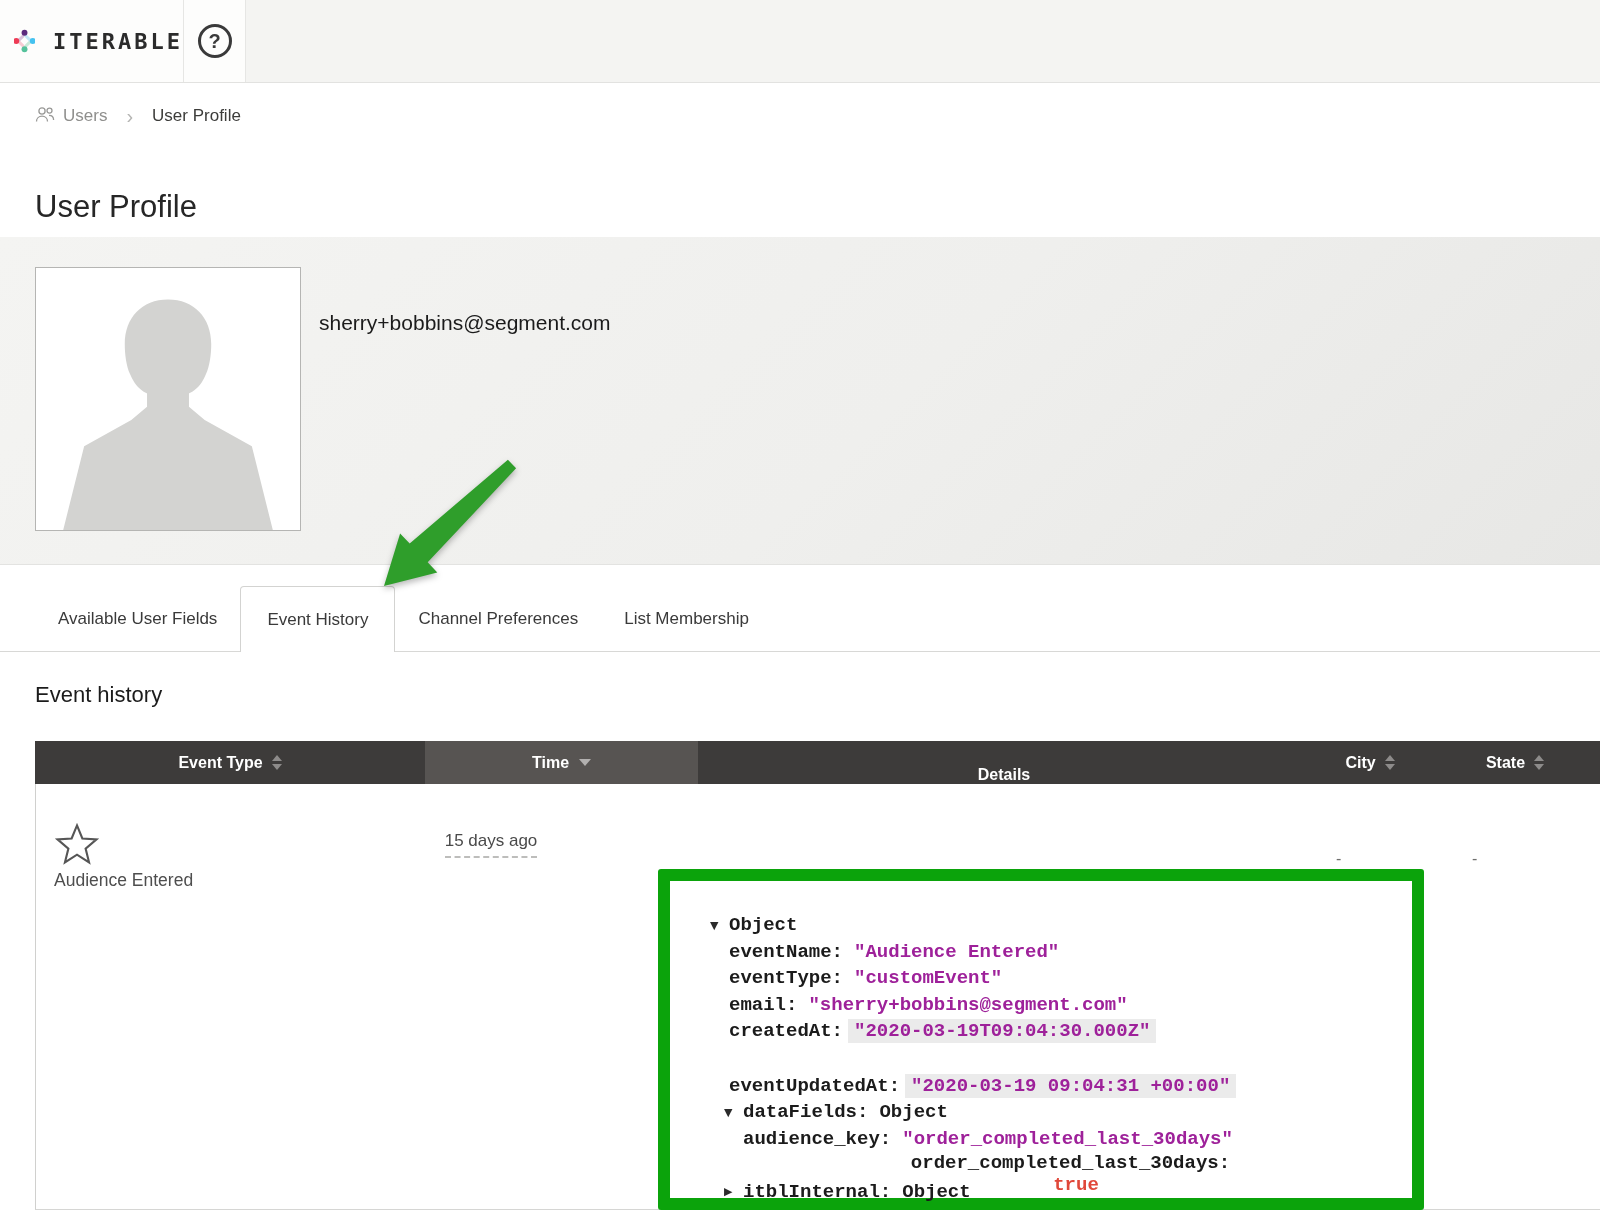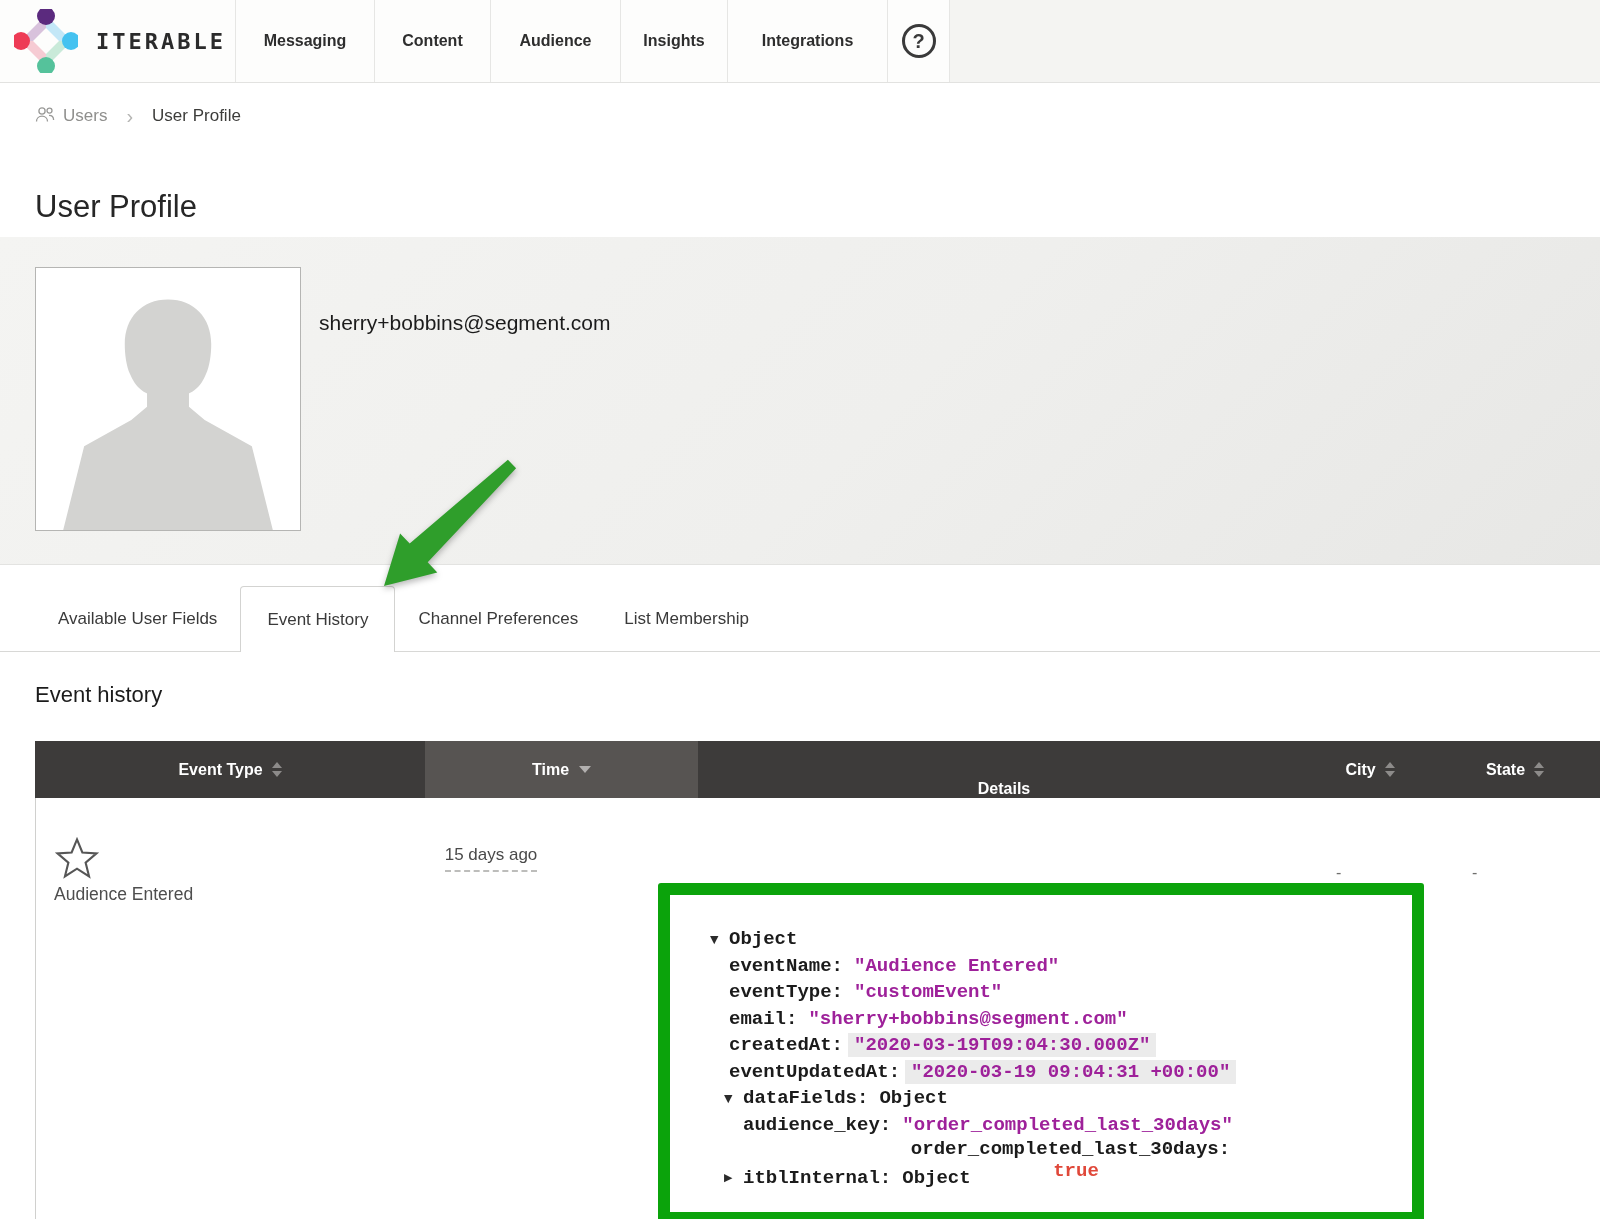--- a/index.html
+++ b/index.html
@@ -21,21 +21,21 @@
     background:#fff;
     font-family:"Liberation Sans",sans-serif;
     color:#222;
   }
   
   .nav{
     display:flex;align-items:stretch;
     height:83px;border-bottom:1px solid #e2e2e0;background:#fdfdfc;
   }
   .nav-logo-cell{
-    width:236px;display:flex;align-items:center;gap:18px;
+    width:184px;display:flex;align-items:center;gap:18px;
     padding-left:14px;border-right:1px solid #e6e6e4;
   }
   .brand-word{
     font-family:"DejaVu Sans Mono",monospace;
     font-weight:700;font-size:22px;letter-spacing:3px;color:#2b2b2b;
   }
   .nav-items{display:flex;}
   .nav-item{
     display:flex;align-items:center;justify-content:center;
     border-right:1px solid #e6e6e4;cursor:pointer;
@@ -91,21 +91,21 @@
     display:flex;align-items:center;padding:0 23px;cursor:pointer;
     font-size:17px;color:#3a3a3a;white-space:nowrap;
   }
   .tab.active{
     background:#fff;border:1px solid #d3d3d1;border-bottom:none;
     border-radius:4px 4px 0 0;margin-bottom:-1px;padding:0 26px;
   }
   
   .section-heading{margin:28px 0 0 35px;font-size:22px;font-weight:500;color:#1b1b1b;line-height:30px;}
   .etable{margin:31px 0 0 35px;width:1565px;}
-  .thead{display:flex;height:57px;background:var(--header-dark);}
+  .thead{display:flex;height:43px;background:var(--header-dark);}
   .hcell{
     display:flex;align-items:center;justify-content:center;
     color:#fff;font-size:16px;font-weight:700;cursor:pointer;
   }
   .hcell.nosort{cursor:default;}
   .hcell.sorted{background:var(--header-sorted);}
   .thead .hcell:nth-child(1){width:390px;}
   .thead .hcell:nth-child(2){width:273px;}
   .thead .hcell:nth-child(3){width:612px;align-items:flex-end;}
   .thead .hcell:nth-child(4){width:120px;}
@@ -163,37 +163,20 @@
         <polygon points="32,6 58,32 45,32 32,19" fill="#c3e7f7"></polygon>
         <polygon points="6,32 32,58 32,45 19,32" fill="#f6cbd3"></polygon>
         <polygon points="58,32 32,58 32,45 45,32" fill="#c9ead9"></polygon>
         <circle cx="32" cy="7" r="9" fill="#5b2a7e"></circle>
         <circle cx="7" cy="32" r="9" fill="#ee3b55"></circle>
         <circle cx="57" cy="32" r="9" fill="#45c2f0"></circle>
         <circle cx="32" cy="57" r="9" fill="#55c29b"></circle>
       </svg>
       <span class="brand-word">ITERABLE</span>
     </div>
-    <div class="nav-items">
-        <div class="nav-item">
-    <span>Messaging</span>
-  </div>
-        <div class="nav-item">
-    <span>Content</span>
-  </div>
-        <div class="nav-item">
-    <span>Audience</span>
-  </div>
-        <div class="nav-item">
-    <span>Insights</span>
-  </div>
-        <div class="nav-item">
-    <span>Integrations</span>
-  </div>
-      </div>
     <div class="nav-help">
       <div class="help-circle">?</div>
     </div>
     <div class="nav-filler"></div>
   </div>
 
   <div class="breadcrumb">
     <span class="crumb-root">
       <svg width="20" height="17" viewBox="0 0 20 17">
         <g fill="none" stroke="#9a9a98" stroke-width="1.3">
@@ -317,21 +300,21 @@
             <div class="json-row" style="padding-left: 19px;">
     
     <span class="jkey">email:</span>
     <span class="jval v-string" style="margin-left: 11px;">"sherry+bobbins@segment.com"</span>
   </div>
             <div class="json-row" style="padding-left: 19px;">
     
     <span class="jkey">createdAt:</span>
     <span class="jval v-string hl" style="margin-left: 5px;">"2020-03-19T09:04:30.000Z"</span>
   </div>
-            <div class="json-row" style="padding-left: 19px;">
+            <div class="json-row" style="padding-left: 19px; margin-top: 28px;">
     
     <span class="jkey">eventUpdatedAt:</span>
     <span class="jval v-string hl" style="margin-left: 5px;">"2020-03-19 09:04:31 +00:00"</span>
   </div>
             <div class="json-row" style="padding-left: 14px;">
     <span class="expander">▼</span>
     <span class="jkey">dataFields:</span>
     <span class="jval v-object" style="margin-left: 11px;">Object</span>
   </div>
             <div class="json-row" style="padding-left: 33px;">

